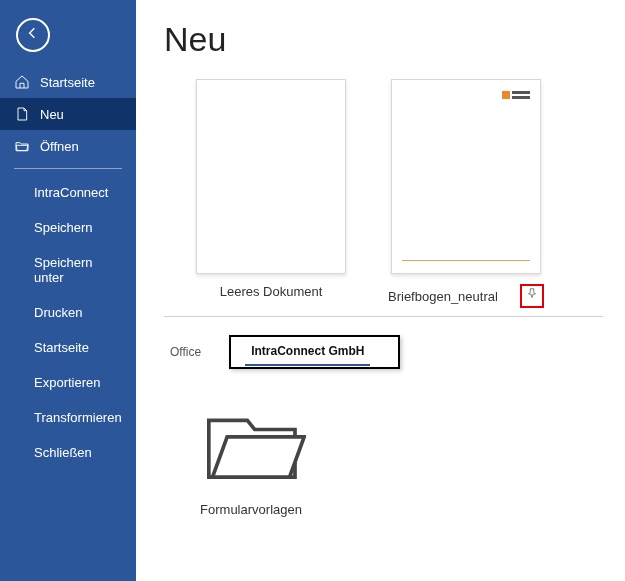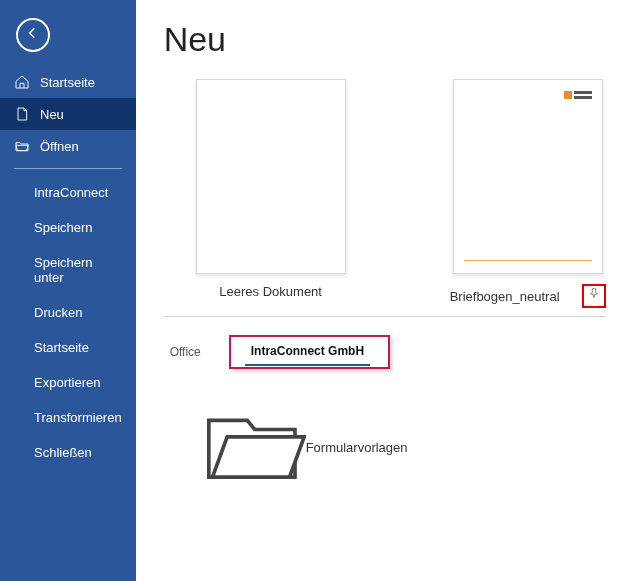--- a/index.html
+++ b/index.html
@@ -59,21 +59,21 @@
   }
   .title {
     font-size: 34px;
     font-weight: 300;
     color: #232323;
     margin-bottom: 20px;
   }
 
   .templates {
     display: flex;
-    gap: 104px;
+    gap: 42px;
     align-items: flex-start;
     padding-left: 32px;
   }
   .tpl { display: flex; flex-direction: column; align-items: center; }
   .thumb {
     width: 150px; height: 195px;
     border: 1px solid #d8d8d8;
     box-shadow: 0 2px 4px rgba(0,0,0,0.12);
     background: #fff;
     cursor: pointer;
@@ -132,27 +132,27 @@
   }
   .tab.active {
     color: #111; font-weight: 600;
   }
   .tab.active::after {
     content: "";
     position: absolute; left: 0; right: 0; bottom: -2px;
     height: 2px; background: #2b579a;
   }
   .tab-hl {
-    border: 2px solid #be185d;
-    padding: 4px 18px 8px 14px;
+    border: 2px solid #000000;
+    padding: 4px 28px 8px 14px;
     box-shadow: 2px 2px 4px rgba(0,0,0,0.2);
   }
 
   .folders { padding-left: 32px; display: flex; gap: 40px; }
-  .folder { display: flex; align-items: center; cursor: pointer; }
+  .folder { display: flex; flex-direction: column; align-items: center; cursor: pointer; }
   .folder svg { width: 110px; height: 95px; }
   .folder-label { font-size: 13px; color: #333; margin-top: 10px; }
 </style>
 </head>
 <body>
 
 <div class="sidebar">
   <div class="back-btn">
     <span>
       <svg viewBox="0 0 24 24">

